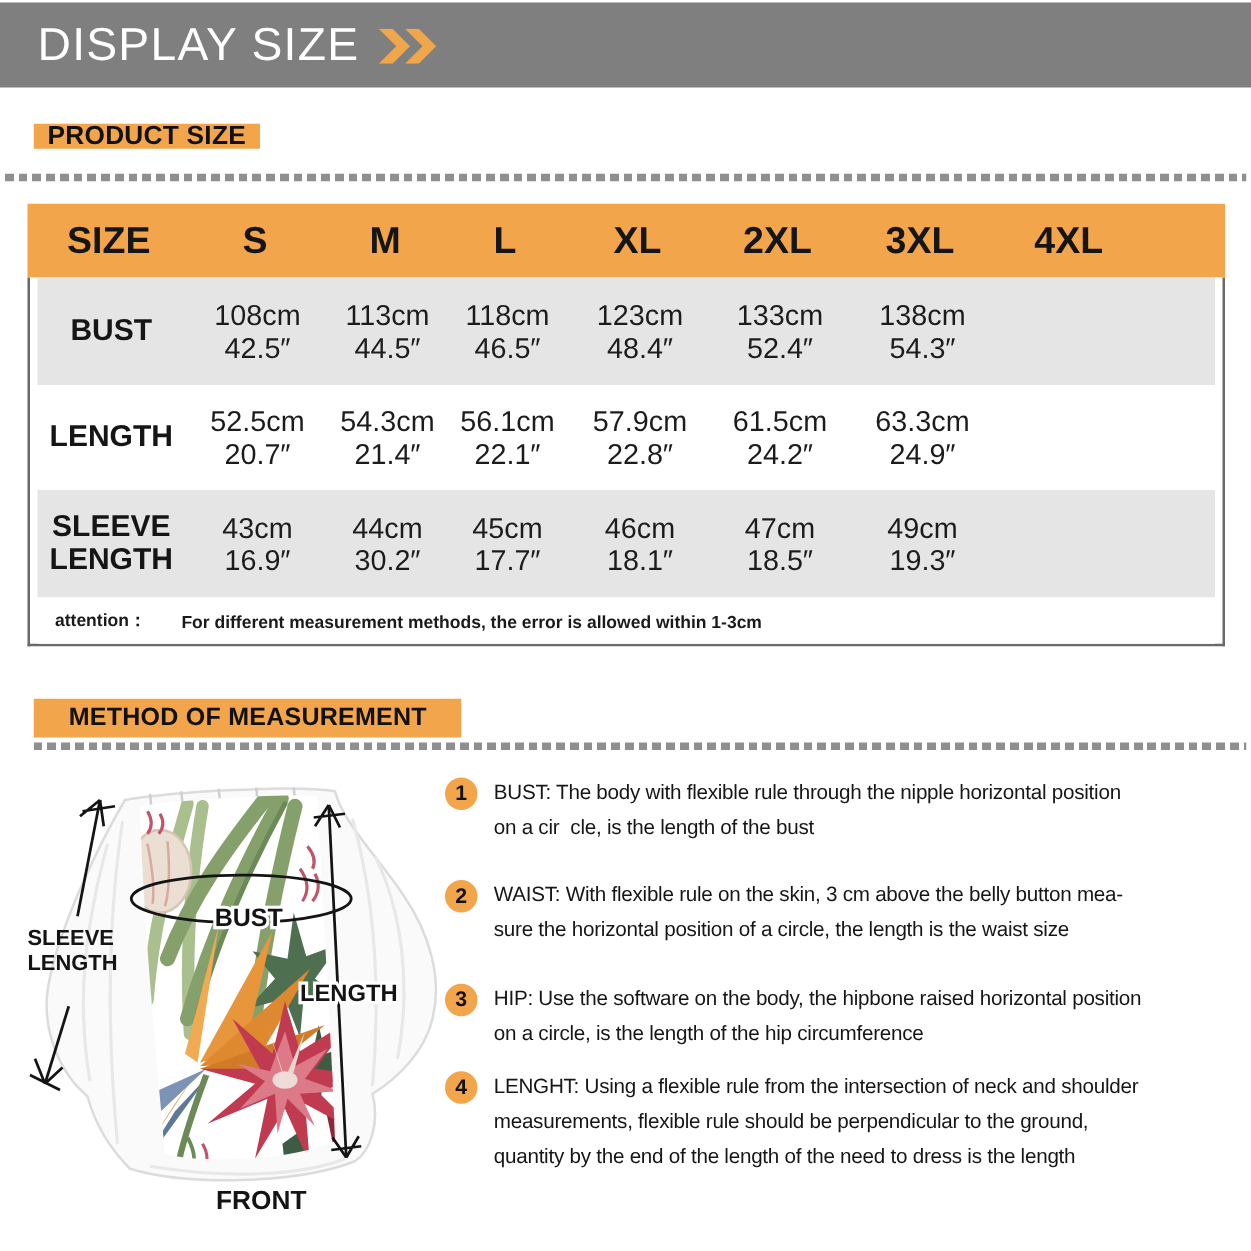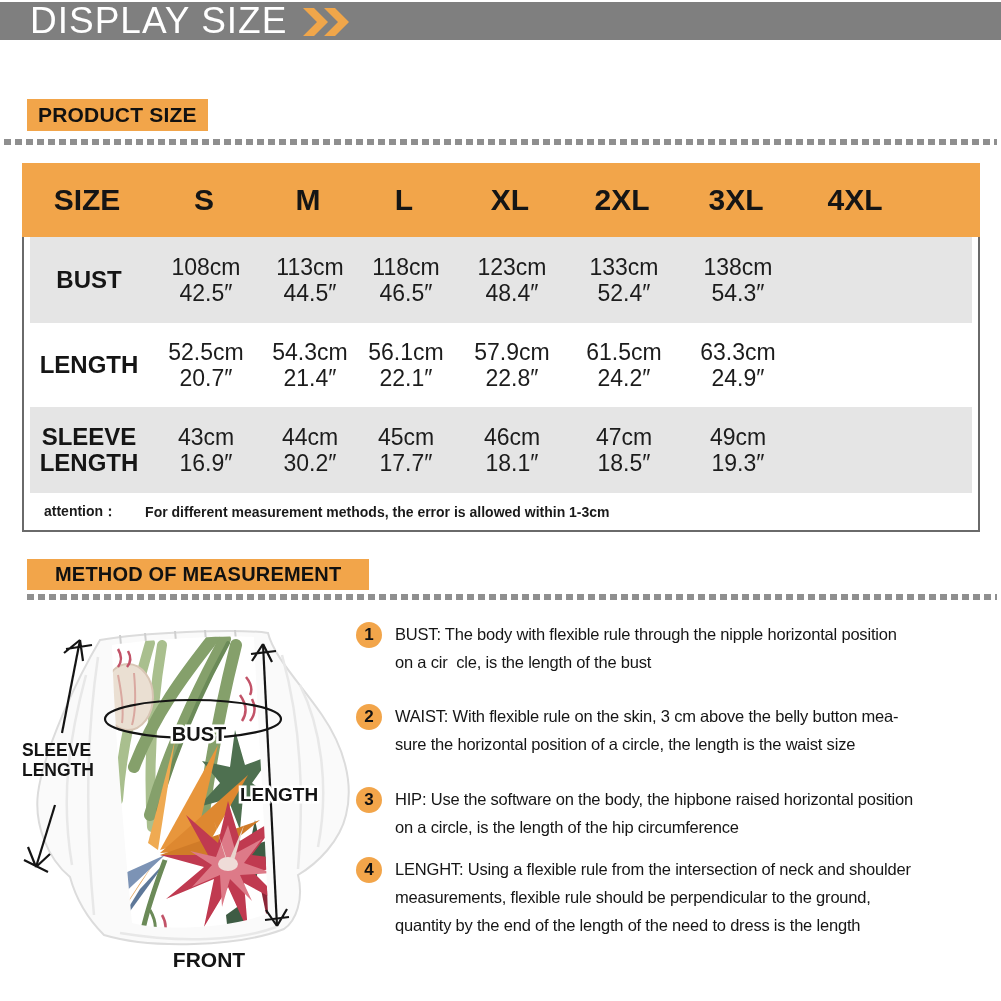--- a/index.html
+++ b/index.html
@@ -1,41 +1,41 @@
 <!DOCTYPE html>
 <html><head>
 <meta charset="utf-8">
 <style>
   html,body{margin:0;padding:0;background:#fff;}
   .page{position:relative;width:1001px;height:1001px;background:#fff;overflow:hidden;
         font-family:"Liberation Sans", sans-serif;color:#1a1a1a;}
 
   
-  .banner{position:absolute;top:2px;left:0;right:0;height:38px;background:#7F7F7F;
+  .banner{position:absolute;top:2px;left:0;right:0;height:68px;background:#7F7F7F;
           display:flex;align-items:center;padding-left:30px;box-sizing:border-box;}
   .banner-title{color:#ffffff;font-size:37px;letter-spacing:1px;}
   .banner-chevron{margin-left:16px;margin-top:2px;}
 
   
   .sec-label{position:absolute;background:#F2A54A;color:#111;font-weight:bold;
              display:flex;align-items:center;box-sizing:border-box;}
-  .product-label{top:99px;left:27px;height:32px;font-size:21px;padding:0 11px;letter-spacing:.2px;}
+  .product-label{top:99px;left:27px;height:20px;font-size:21px;padding:0 11px;letter-spacing:.2px;}
   .method-label{top:559px;left:27px;height:31px;font-size:20px;padding:0 28px;letter-spacing:.2px;}
 
   
   .dash{position:absolute;height:6px;
         background:repeating-linear-gradient(90deg,#8f8f8f 0 7px,transparent 7px 11px);}
   .dash1{top:139px;left:4px;right:4px;}
   .dash2{top:594px;left:27px;right:4px;}
 
   
   .size-table{position:absolute;top:163px;left:22px;width:958px;}
   .tgrid{display:grid;grid-template-columns:118px 116px 92px 100px 112px 112px 116px 122px 1fr;
          align-items:center;}
-  .thead{background:#F2A54A;height:74px;padding:0 6px;box-sizing:border-box;}
+  .thead{background:#F2A54A;height:59px;padding:0 6px;box-sizing:border-box;}
   .hcell{text-align:center;font-weight:bold;font-size:30px;color:#151515;}
   .tbody{border:2px solid #6a6a6a;border-top:none;padding:0 6px;box-sizing:border-box;background:#fff;}
   .trow{box-sizing:border-box;}
   .trow.gray{background:#E5E5E5;}
   .row-bust,.row-sleeve{height:86px;}
   .row-length{height:84px;}
   .rlabel{text-align:center;font-weight:bold;font-size:24px;line-height:26px;color:#151515;padding:0 8px;}
   .vcell{text-align:center;font-size:23px;line-height:26px;color:#1c1c1c;}
   .attn{height:37px;display:flex;align-items:center;padding-left:14px;background:#fff;}
   .attn-label{font-weight:bold;font-size:14px;margin-right:10px;}

